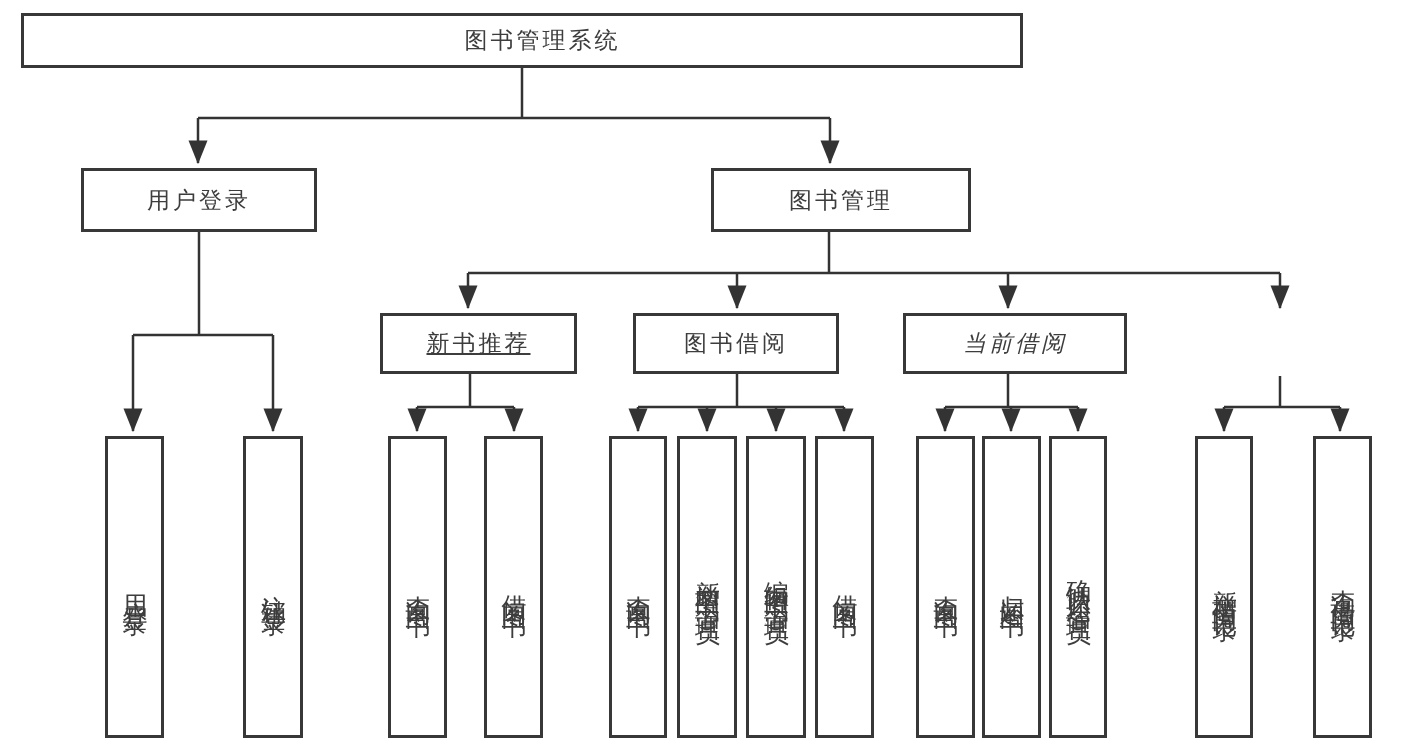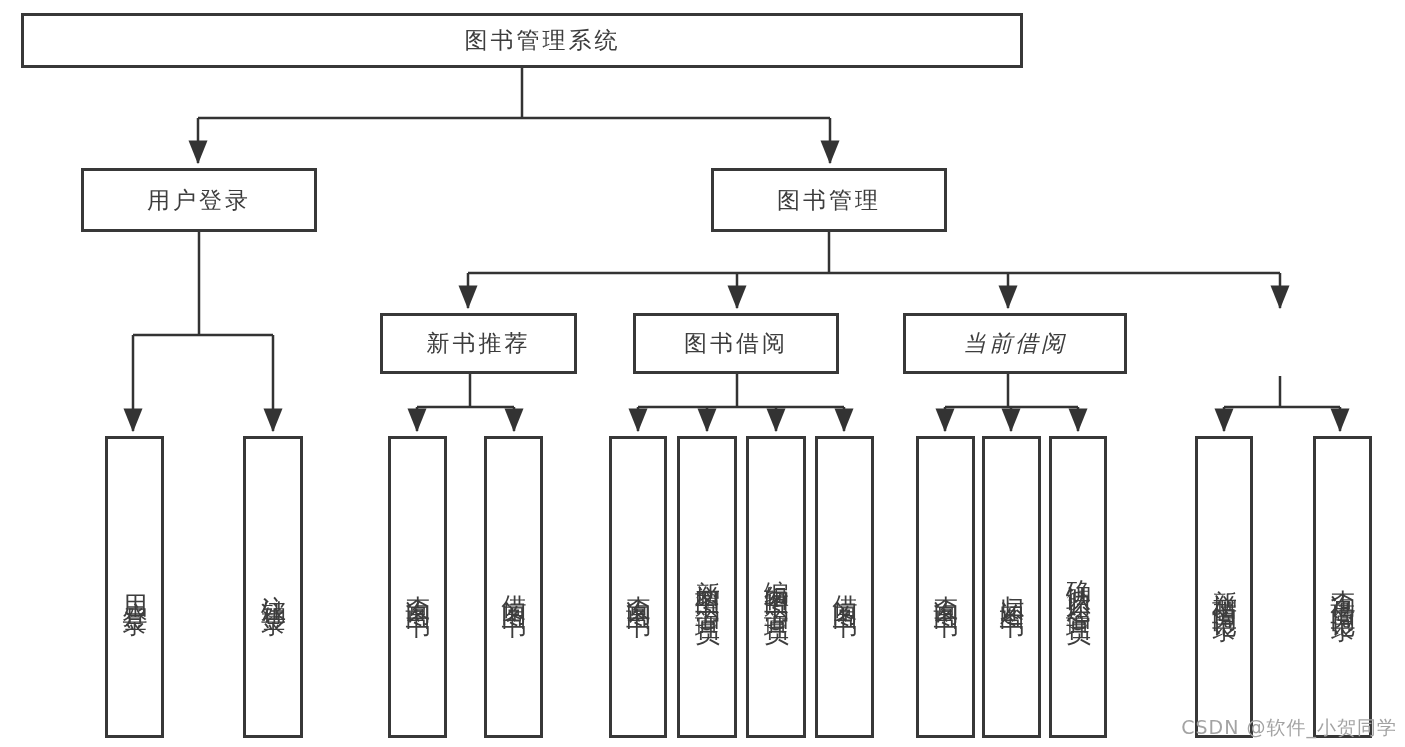--- a/index.html
+++ b/index.html
@@ -91,25 +91,25 @@
     </g>
   </svg>
 
   <div class="node h-node" style="left:21px;top:13px;width:1002px;height:55px;padding-left:41px;">
     <span>图书管理系统</span>
   </div>
 
   <div class="node h-node" style="left:81px;top:168px;width:236px;height:64px;">
     <span>用户登录</span>
   </div>
-  <div class="node h-node" style="left:711px;top:168px;width:236px;height:64px;">
+  <div class="node h-node" style="left:711px;top:168px;width:260px;height:64px;">
     <span>图书管理</span>
   </div>
 
-  <div class="node h-node" style="left:380px;top:313px;width:197px;height:61px;">
+  <div class="node h-node" style="left:380px;top:313px;width:197px;height:61px;text-decoration:underline;">
     <span>新书推荐</span>
   </div>
   <div class="node h-node" style="left:633px;top:313px;width:206px;height:61px;">
     <span>图书借阅</span>
   </div>
   <div class="node h-node" style="left:903px;top:313px;width:224px;height:61px;font-style:italic;">
     <span>当前借阅</span>
   </div>
 
   <div class="node v-node" style="left:105px;top:436px;width:59px;height:302px;">
@@ -149,14 +149,13 @@
     <span class="vtext">确认归还（管理员）</span>
   </div>
 
   <div class="node v-node" style="left:1195px;top:436px;width:58px;height:302px;">
     <span class="vtext">新增借阅记录</span>
   </div>
   <div class="node v-node" style="left:1313px;top:436px;width:59px;height:302px;">
     <span class="vtext">查询借阅记录</span>
   </div>
 
-  <div class="watermark">CSDN @软件_小贺同学</div>
 </div>
 
 </body></html>

